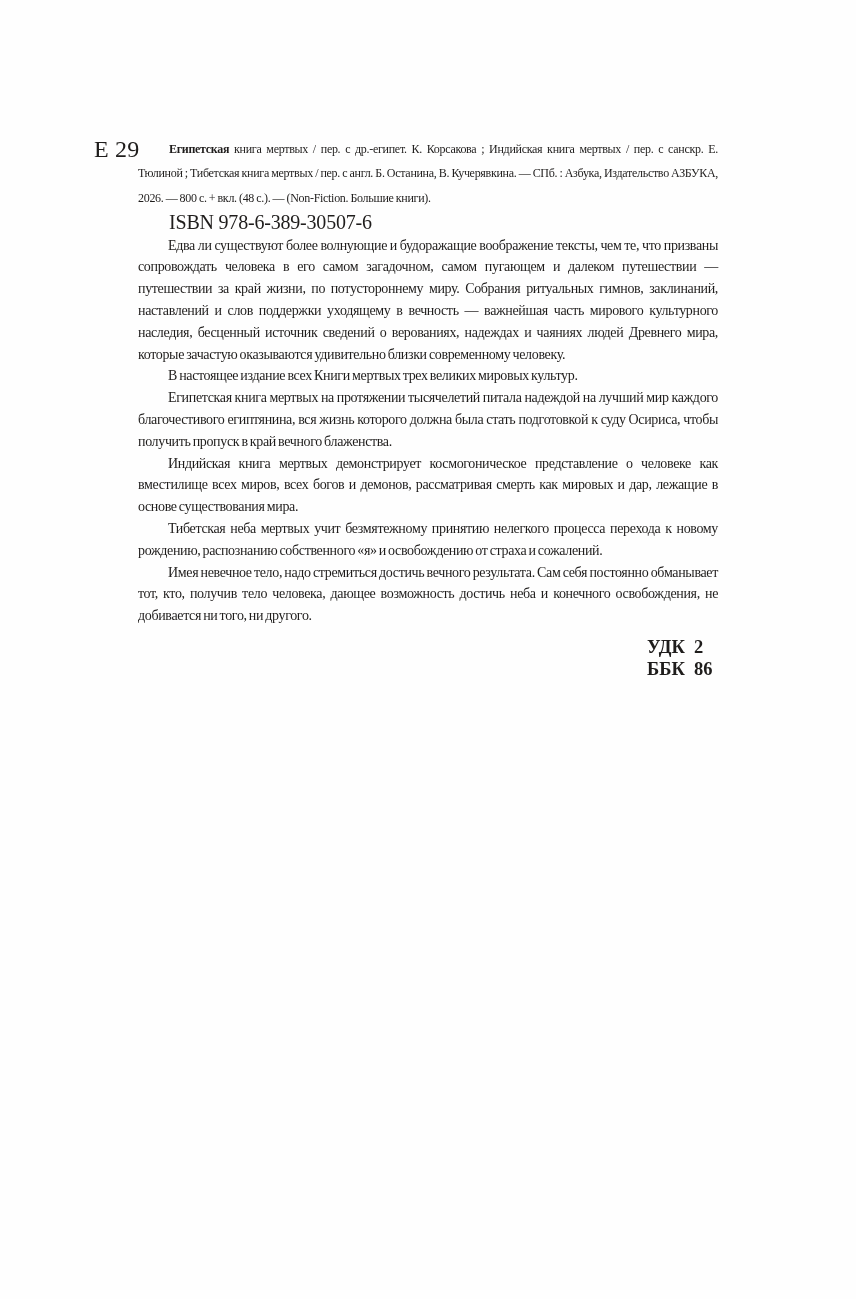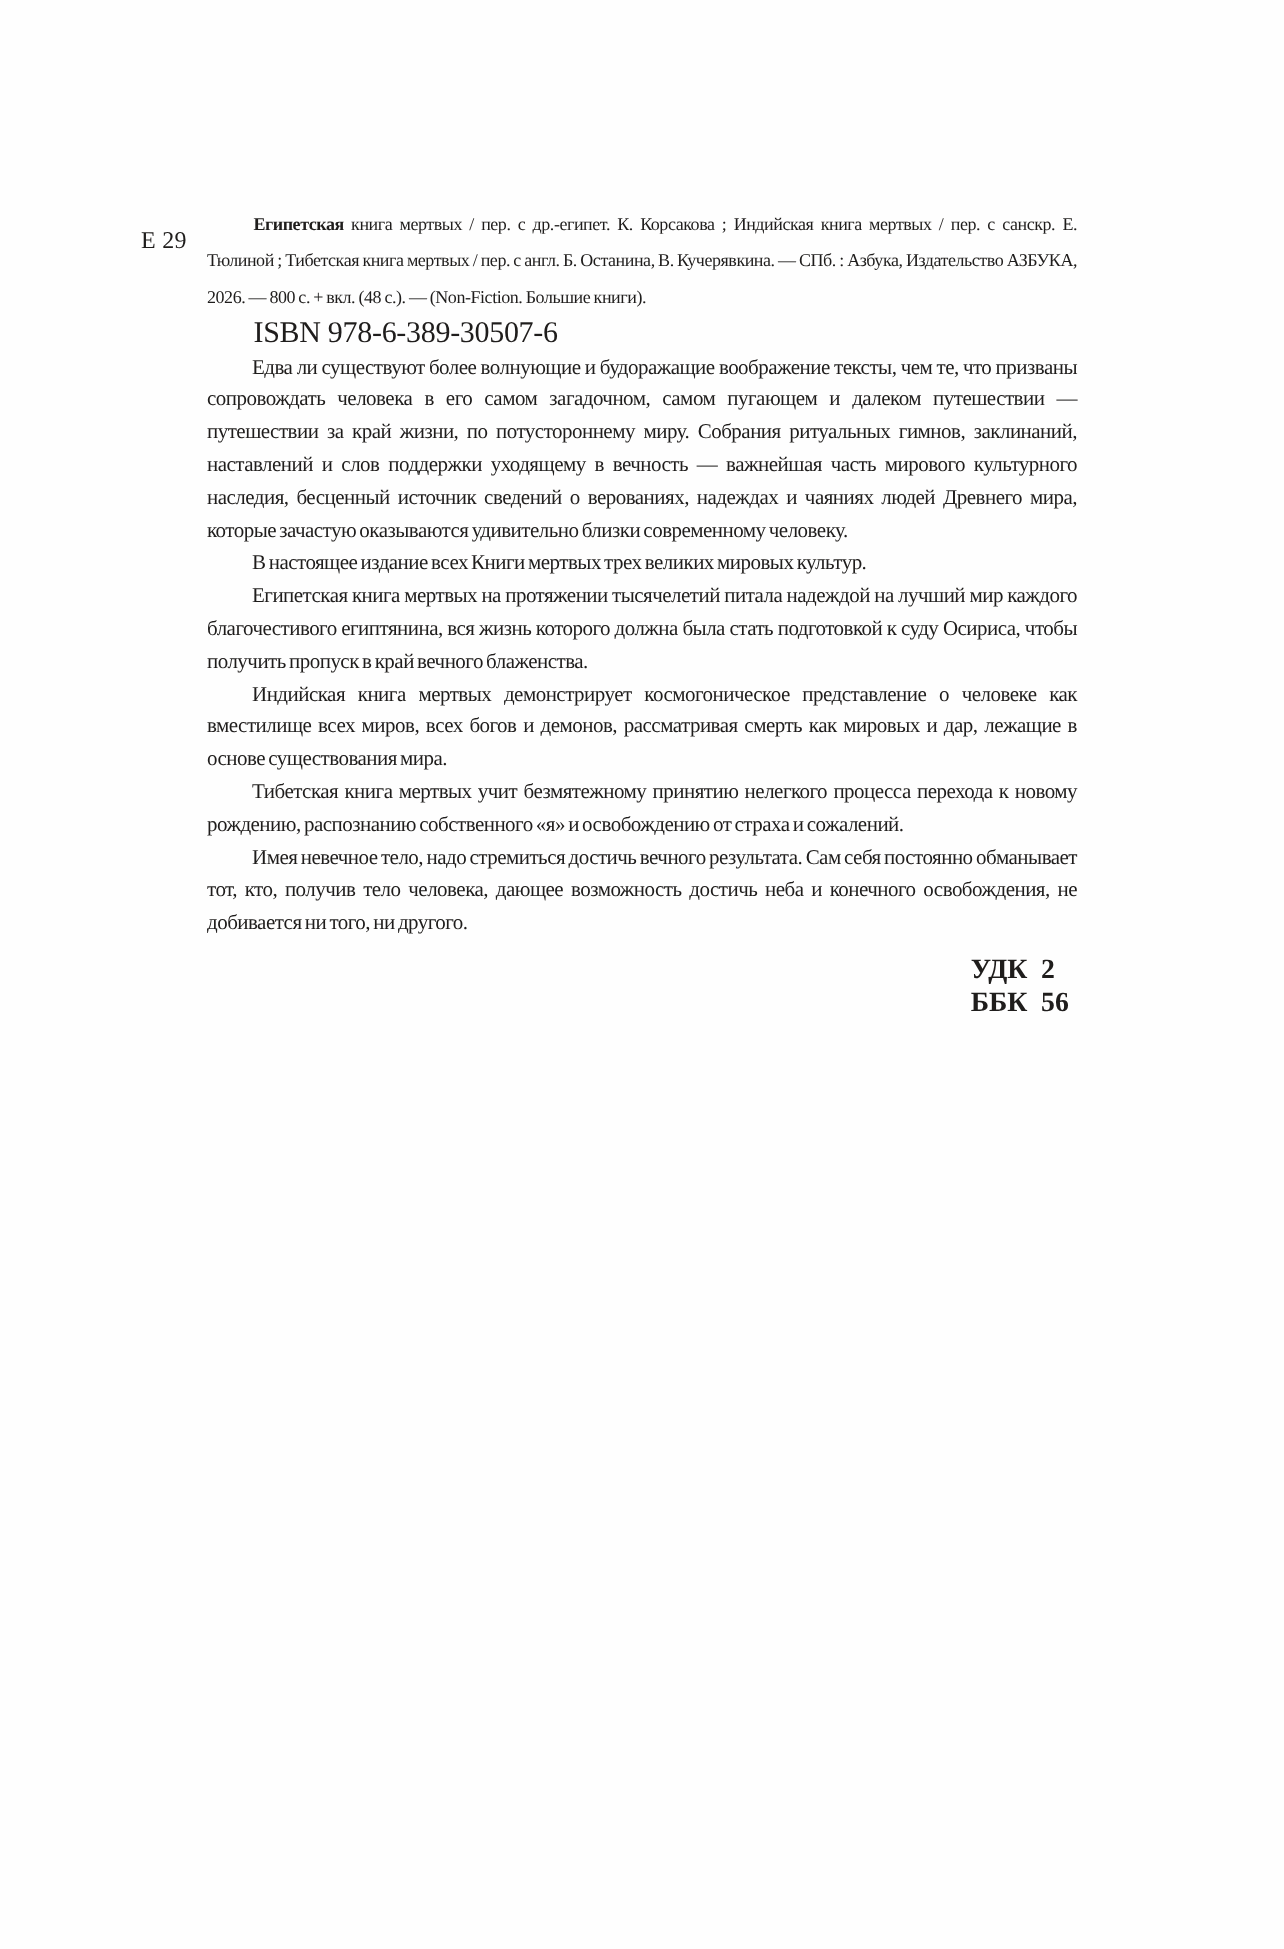--- a/index.html
+++ b/index.html
@@ -25,22 +25,22 @@
     left: 138px;
     top: 137px;
     width: 580px;
   }
   .record-wrap {
     position: relative;
   }
   .entry-code {
     position: absolute;
     left: -44px;
-    top: 12px;
-    font-size: 16px;
+    top: 0;
+    font-size: 24px;
     line-height: 24.4px;
     letter-spacing: 0.2px;
     white-space: nowrap;
   }
   .record {
     font-size: 12px;
     line-height: 24.4px;
     text-align: justify;
     text-indent: 31px;
     letter-spacing: -0.3px;
@@ -95,25 +95,25 @@
       </div>
     </div>
 
     <div class="isbn">ISBN 978-6-389-30507-6</div>
 
     <div class="annotation">
       <p>Едва ли существуют более волнующие и будоражащие воображение тексты, чем те, что призваны сопровождать человека в его самом загадочном, самом пугающем и далеком путешествии — путешествии за край жизни, по потустороннему миру. Собрания ритуальных гимнов, заклинаний, наставлений и слов поддержки уходящему в вечность — важнейшая часть мирового культурного наследия, бесценный источник сведений о верованиях, надеждах и чаяниях людей Древнего мира, которые зачастую оказываются удивительно близки современному человеку.</p>
       <p>В настоящее издание всех Книги мертвых трех великих мировых культур.</p>
       <p>Египетская книга мертвых на протяжении тысячелетий питала надеждой на лучший мир каждого благочестивого египтянина, вся жизнь которого должна была стать подготовкой к суду Осириса, чтобы получить пропуск в край вечного блаженства.</p>
       <p>Индийская книга мертвых демонстрирует космогоническое представление о человеке как вместилище всех миров, всех богов и демонов, рассматривая смерть как мировых и дар, лежащие в основе существования мира.</p>
-      <p>Тибетская книга мертвых учит безмятежному принятию нелегкого процесса перехода к новому рождению, распознанию собственного «я» и освобождению от страха и сожалений.</p>
+      <p>Тибетская неба мертвых учит безмятежному принятию нелегкого процесса перехода к новому рождению, распознанию собственного «я» и освобождению от страха и сожалений.</p>
       <p>Имея невечное тело, надо стремиться достичь вечного результата. Сам себя постоянно обманывает тот, кто, получив тело человека, дающее возможность достичь неба и конечного освобождения, не добивается ни того, ни другого.</p>
     </div>
 
     <div class="classification">
       <span class="class-label">УДК</span>
       <span class="class-value">2</span>
       <span class="class-label">ББК</span>
-      <span class="class-value">56</span>
+      <span class="class-value">86</span>
     </div>
 
   </div>
 </div>
 
 </body></html>

